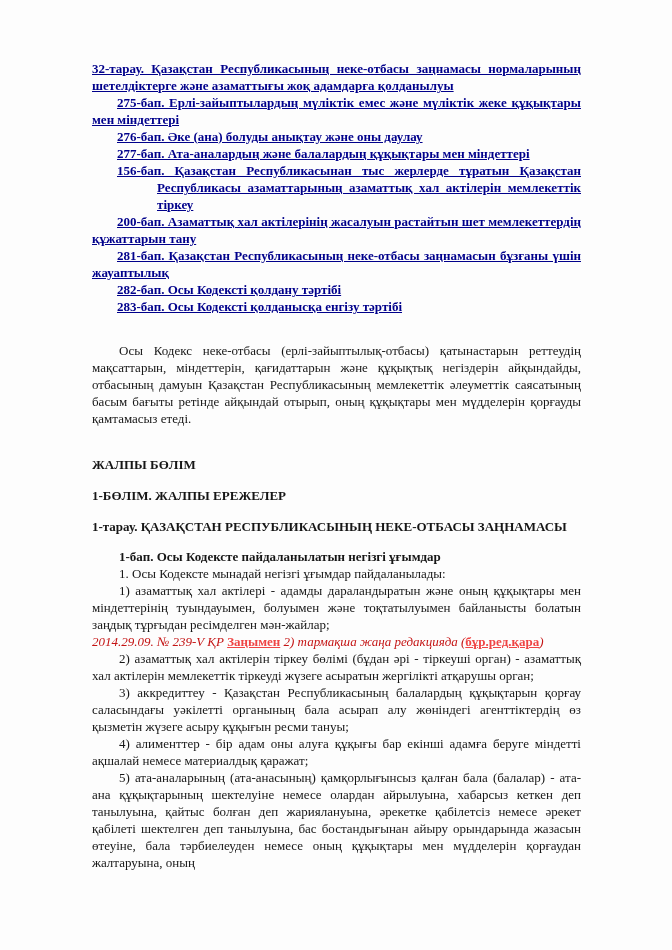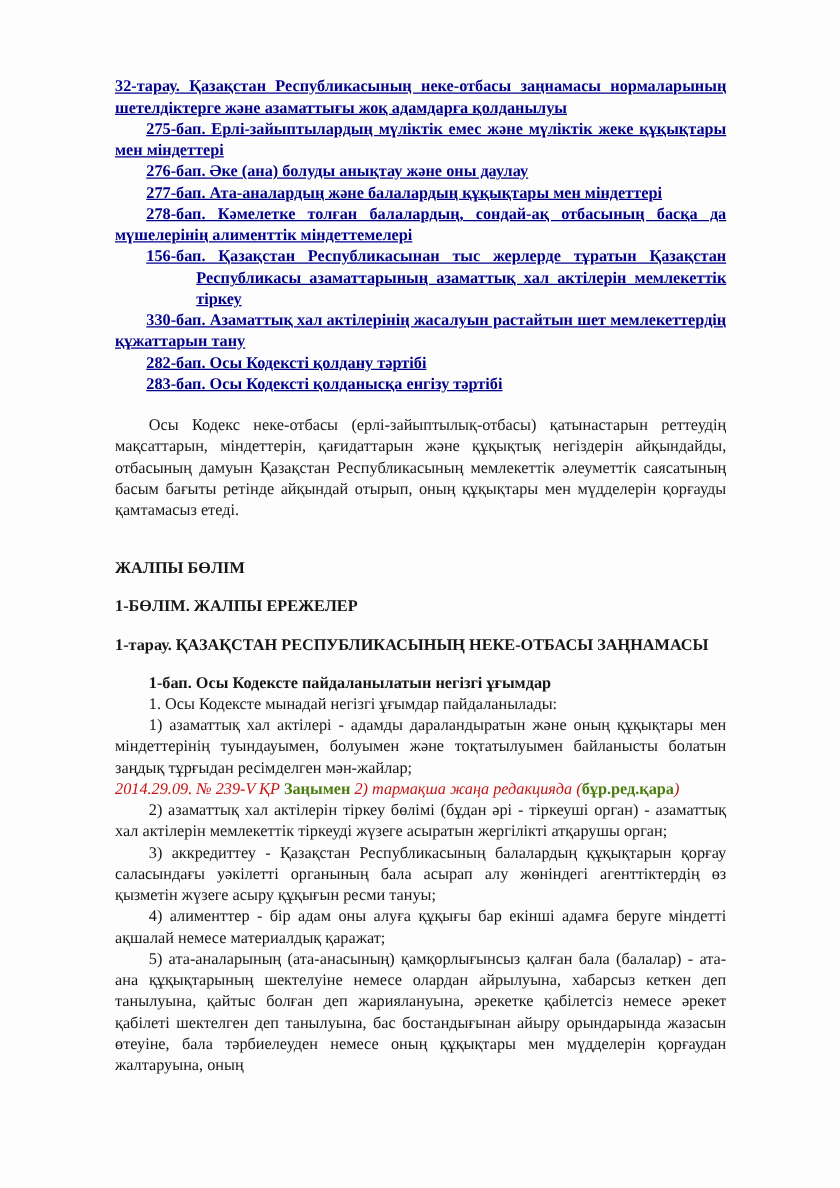--- a/index.html
+++ b/index.html
@@ -35,61 +35,62 @@
   .toc-article { text-indent: 25px; }
   .toc-chapter { text-indent: 0; }
   .toc-block   { margin-left: 65px; text-indent: -40px; }
   .toc-gap     { margin-top: 13px; }
   
   .para {
     margin: 0;
     text-align: justify;
     text-indent: 27px;
   }
-  .intro-para { margin-top: 16px; }
+  .intro-para { margin-top: 27px; }
   .h-center {
     margin: 0;
     text-align: left;
     font-weight: bold;
   }
   .h-first { margin-top: 29px; }
   .h-mid   { margin-top: 14px; }
   .article-title {
     font-weight: bold;
     margin-top: 13px;
   }
   
   .amendment {
     margin: 0;
     text-indent: 0;
     text-align: left;
     color: #C41414;
     font-style: italic;
   }
   .amendment a {
-    color: #4d7c0f;
+    color: #ef4444;
     font-weight: bold;
     font-style: normal;
+    text-decoration: underline;
     cursor: pointer;
     margin-top: 24px;
   }
 </style>
 </head>
 <body>
 
 <div class="page">
 
   <div>
     <div class="toc-line toc-chapter"><a>32-тарау. Қазақстан Республикасының неке-отбасы заңнамасы нормаларының шетелдіктерге және азаматтығы жоқ адамдарға қолданылуы</a></div>
     <div class="toc-line toc-article"><a>275-бап. Ерлі-зайыптылардың мүліктік емес және мүліктік жеке құқықтары мен міндеттері</a></div>
     <div class="toc-line toc-article"><a>276-бап. Әке (ана) болуды анықтау және оны даулау</a></div>
     <div class="toc-line toc-article"><a>277-бап. Ата-аналардың және балалардың құқықтары мен міндеттері</a></div>
-    <div class="toc-line toc-article"><a>278-бап. Кәмелетке толған балалардың, сондай-ақ отбасының басқа да мүшелерінің алименттік міндеттемелері</a></div>
     <div class="toc-line toc-block"><a>156-бап. Қазақстан Республикасынан тыс жерлерде тұратын Қазақстан Республикасы азаматтарының азаматтық хал актілерін мемлекеттік тіркеу</a></div>
-    <div class="toc-line toc-article"><a>330-бап. Азаматтық хал актілерінің жасалуын растайтын шет мемлекеттердің құжаттарын тану</a></div>
+    <div class="toc-line toc-article"><a>200-бап. Азаматтық хал актілерінің жасалуын растайтын шет мемлекеттердің құжаттарын тану</a></div>
+    <div class="toc-line toc-article"><a>281-бап. Қазақстан Республикасының неке-отбасы заңнамасын бұзғаны үшін жауаптылық</a></div>
     <div class="toc-line toc-article"><a>282-бап. Осы Кодексті қолдану тәртібі</a></div>
     <div class="toc-line toc-article"><a>283-бап. Осы Кодексті қолданысқа енгізу тәртібі</a></div>
   </div>
 
   <p class="para intro-para">Осы Кодекс неке-отбасы (ерлі-зайыптылық-отбасы) қатынастарын реттеудің мақсаттарын, міндеттерін, қағидаттарын және құқықтық негіздерін айқындайды, отбасының дамуын Қазақстан Республикасының мемлекеттік әлеуметтік саясатының басым бағыты ретінде айқындай отырып, оның құқықтары мен мүдделерін қорғауды қамтамасыз етеді.</p>
 
   <p class="h-center h-first">ЖАЛПЫ БӨЛІМ</p>
   <p class="h-center h-mid">1-БӨЛІМ. ЖАЛПЫ ЕРЕЖЕЛЕР</p>
   <p class="h-center h-mid">1-тарау. ҚАЗАҚСТАН РЕСПУБЛИКАСЫНЫҢ НЕКЕ-ОТБАСЫ ЗАҢНАМАСЫ</p>
 

